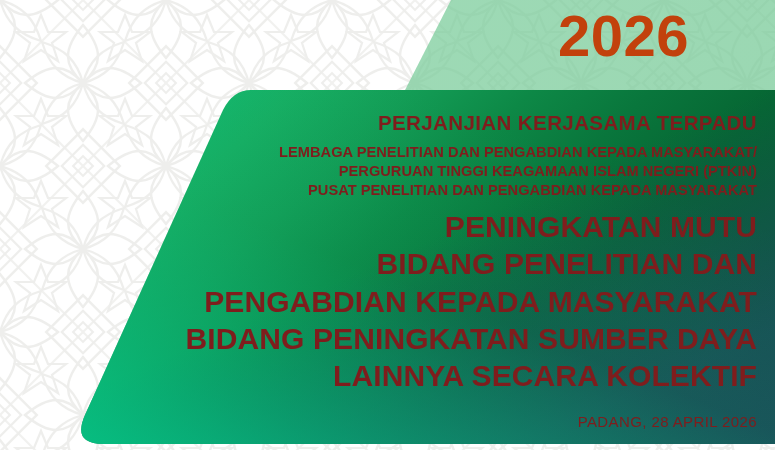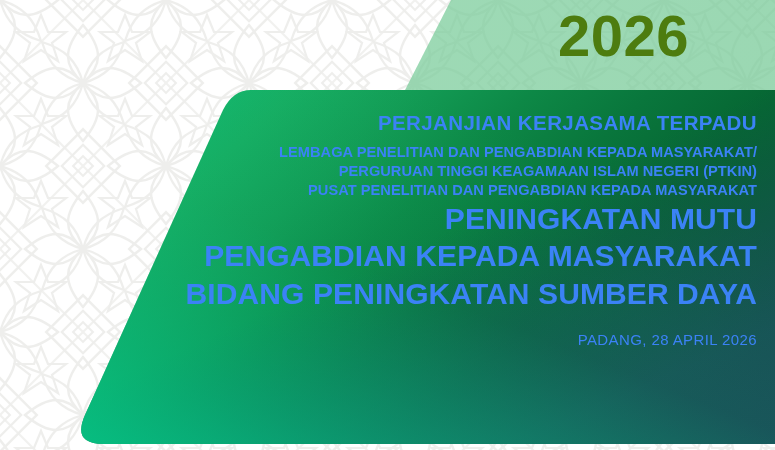--- a/index.html
+++ b/index.html
@@ -53,21 +53,21 @@
   .year-panel .patt svg { display:block; width:775px; height:450px; }
 
   .year-text {
     position: absolute;
     z-index: 3;
     right: 86px;
     top: 7px;
     font-size: 58px;
     font-weight: 700;
     letter-spacing: 0.5px;
-    color: #4d7c0f;
+    color: #c2410c;
     line-height: 1;
   }
 
   
   .green-panel {
     position: absolute;
     left: 0; top: 0;
     width: 775px;
     height: 450px;
     z-index: 2;
@@ -80,42 +80,42 @@
   }
 
   
   .content {
     position: absolute;
     z-index: 5;
     right: 18px;
     top: 112px;
     width: 640px;
     text-align: right;
-    color: #3b82f6;
+    color: #7f1d1d;
   }
   .kicker {
     font-size: 20.5px;
     font-weight: 700;
     letter-spacing: 0.4px;
     line-height: 1.1;
     margin-bottom: 8px;
     white-space: nowrap;
   }
   .sub-lines {
     margin-bottom: 0;
   }
   .sub-line {
     font-size: 14.6px;
     font-weight: 700;
     letter-spacing: 0.05px;
     line-height: 1.32;
     white-space: nowrap;
   }
   .headline {
-    margin-top: 0;
+    margin-top: 8px;
   }
   .head-line {
     font-size: 30px;
     font-weight: 700;
     letter-spacing: 0.1px;
     line-height: 1.24;
     white-space: nowrap;
   }
   .place-date {
     margin-top: 19px;
@@ -243,20 +243,22 @@
     <div class="kicker">PERJANJIAN KERJASAMA TERPADU</div>
 
     <div class="sub-lines">
       <div class="sub-line">LEMBAGA PENELITIAN DAN PENGABDIAN KEPADA MASYARAKAT/</div>
       <div class="sub-line">PERGURUAN TINGGI KEAGAMAAN ISLAM NEGERI (PTKIN)</div>
       <div class="sub-line">PUSAT PENELITIAN DAN PENGABDIAN KEPADA MASYARAKAT</div>
     </div>
 
     <div class="headline">
       <div class="head-line">PENINGKATAN MUTU</div>
+      <div class="head-line">BIDANG PENELITIAN DAN</div>
       <div class="head-line">PENGABDIAN KEPADA MASYARAKAT</div>
       <div class="head-line">BIDANG PENINGKATAN SUMBER DAYA</div>
+      <div class="head-line">LAINNYA SECARA KOLEKTIF</div>
     </div>
 
     <div class="place-date">PADANG, 28 APRIL 2026</div>
   </div>
 
 </div>
 
 </body></html>

